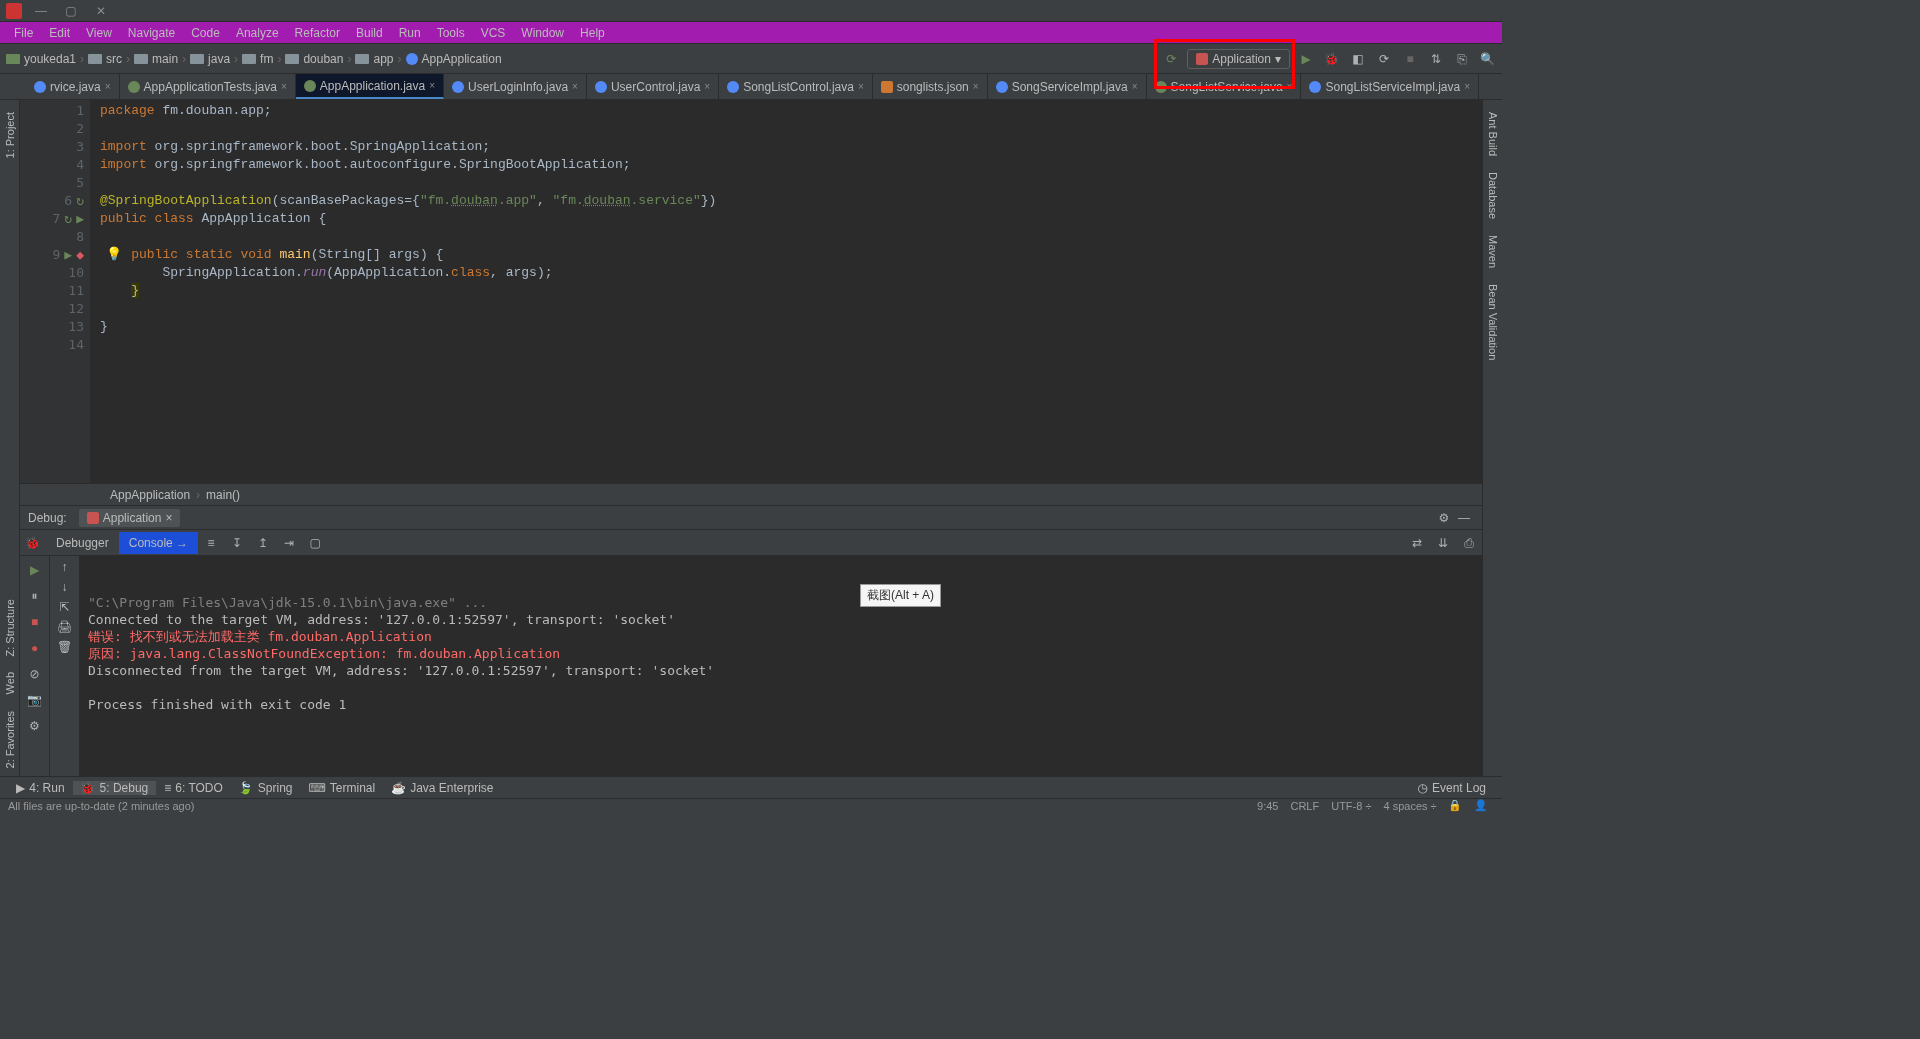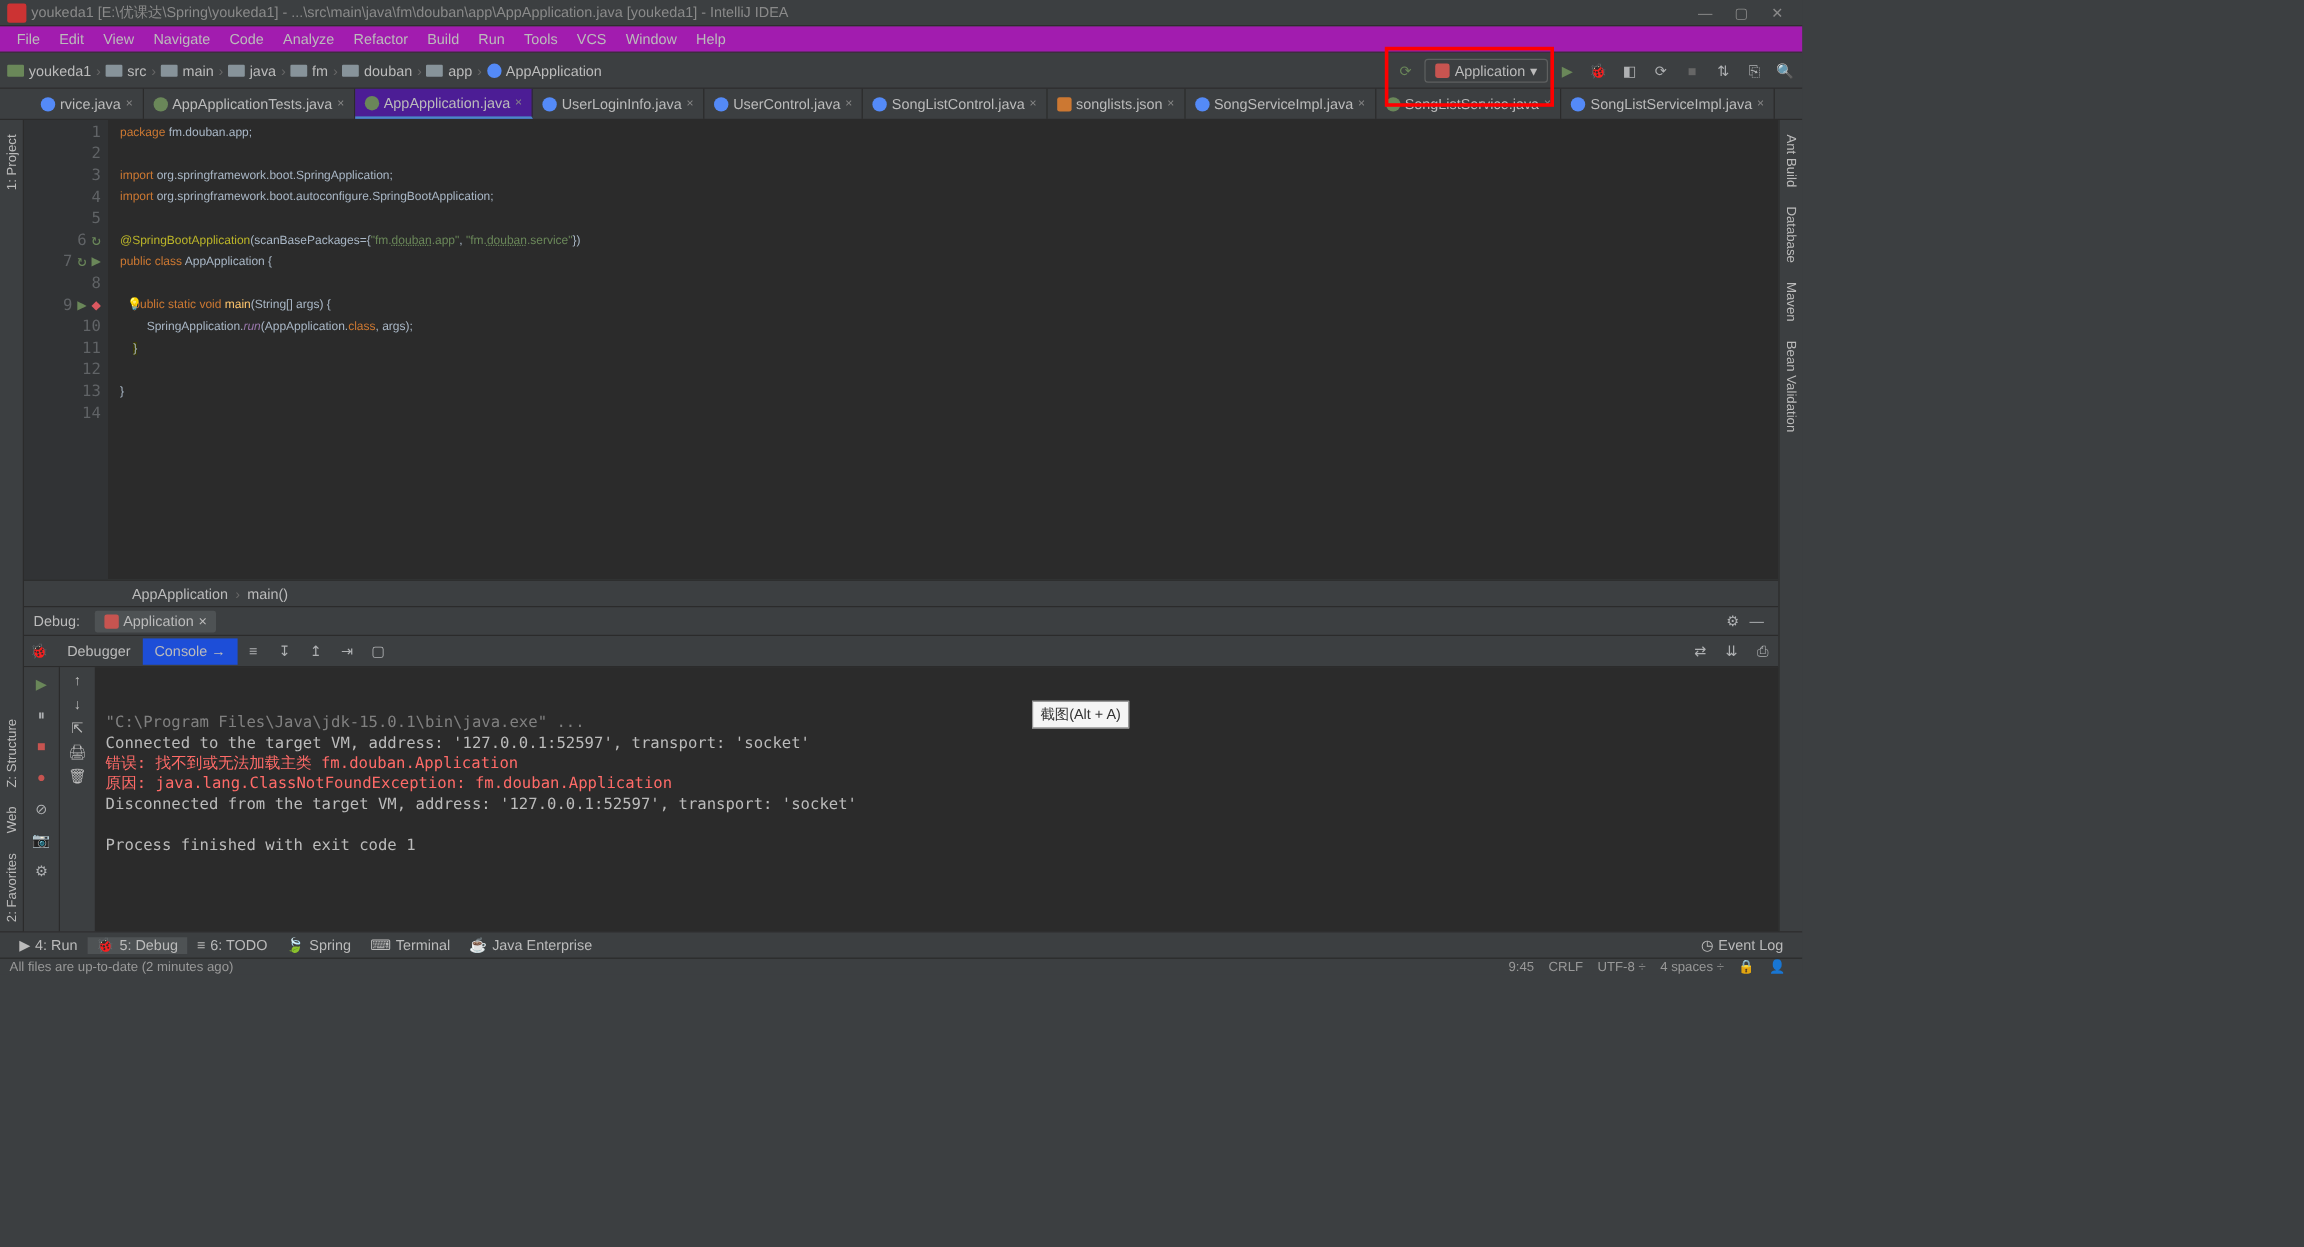--- a/index.html
+++ b/index.html
@@ -78,21 +78,21 @@
 }
 .tab {
   display: flex;
   align-items: center;
   padding: 0 8px;
   gap: 4px;
   color: #bbbbbb;
   border-right: 1px solid #2b2b2b;
   font-size: 12px;
 }
-.tab.active { background: #4c1d95; border-bottom: 2px solid #4a88c7; }
+.tab.active { background: #0f172a; border-bottom: 2px solid #4a88c7; }
 .tab .ticon { width: 12px; height: 12px; border-radius: 50%; background: #548af7; }
 .tab .ticon.green { background: #6a8759; }
 .tab .ticon.json { background: #cc7832; border-radius: 2px; }
 .tab .close { color: #888; font-size: 10px; }
 
 .main {
   display: flex;
   height: calc(100% - 22px - 22px - 30px - 26px - 22px - 14px);
 }
 .sidebar-left {
@@ -136,22 +136,22 @@
   font-family: "Consolas", monospace;
   font-size: 13px;
   text-align: right;
   padding: 2px 6px 2px 0;
   line-height: 18px;
   position: relative;
 }
 .gutter .ln { height: 18px; display: flex; justify-content: flex-end; align-items: center; gap: 4px; }
 .editor {
   flex: 1;
-  font-family: Liberation Sans, sans-serif;
-  font-size: 10px;
+  font-family: Liberation Mono, monospace;
+  font-size: 13px;
   line-height: 18px;
   padding: 2px 0 2px 10px;
   color: #a9b7c6;
   white-space: pre;
   position: relative;
 }
 .editor .kw { color: #cc7832; }
 .editor .str { color: #6a8759; }
 .editor .cls { color: #a9b7c6; }
 .editor .ann { color: #bbb529; }
@@ -276,21 +276,20 @@
   color: #999;
 }
 .statusbar .spacer { flex: 1; }
 .statusbar .sitem { padding: 0 6px; }
 </style>
 </head>
 <body>
 
 <div class="titlebar">
   <div class="icon"></div>
-  <div class="title">youkeda1 [E:\优课达\Spring\youkeda1] - ...\src\main\java\fm\douban\app\AppApplication.java [youkeda1] - IntelliJ IDEA</div>
   <div class="winbtn">—</div>
   <div class="winbtn">▢</div>
   <div class="winbtn">✕</div>
 </div>
 
 <div class="menubar">
   <span>File</span>
   <span>Edit</span>
   <span>View</span>
   <span>Navigate</span>

